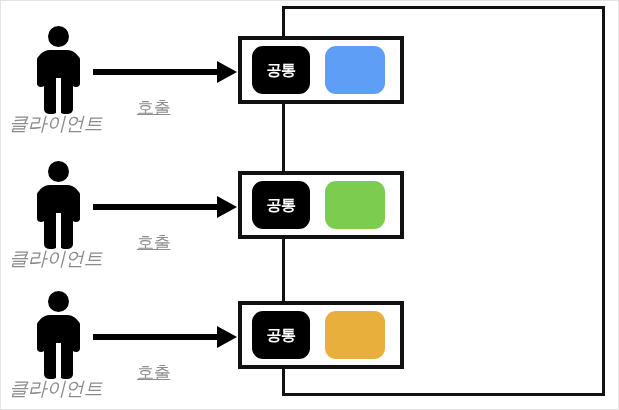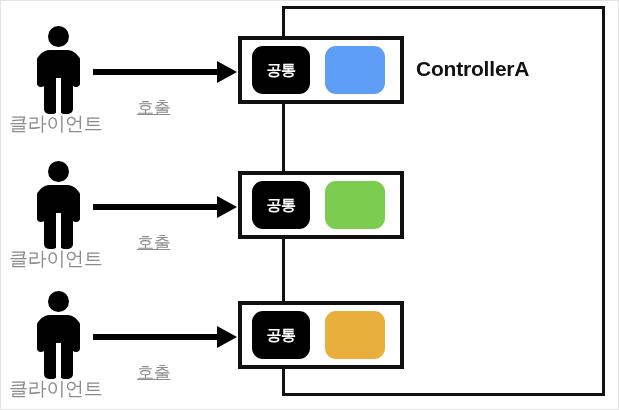--- a/index.html
+++ b/index.html
@@ -101,20 +101,21 @@
 
   
   .actor-label {
     position: absolute;
     left: 8px;
     top: 105px;
     font-size: 19px;
     color: #8c8c8c;
     letter-spacing: -0.3px;
     white-space: nowrap;
+    font-style: italic;
   }
 
   
   .arrow {
     position: absolute;
     left: 92px;
     top: 55px;
     width: 144px;
     height: 24px;
   }
@@ -215,21 +216,20 @@
     <div class="actor-label">클라이언트</div>
     <div class="arrow">
       <span class="shaft"></span>
       <span class="head"></span>
     </div>
     <div class="arrow-label">호출</div>
     <div class="controller">
       <div class="common-chip">공통</div>
       <div class="color-chip" style="background: rgb(95, 158, 247);"></div>
     </div>
-    <div class="controller-name">ControllerA</div>
   </div>
 
   <div class="row row-1">
     <div class="person">
       <span class="head"></span>
       <span class="body"></span>
       <span class="arm left"></span>
       <span class="arm right"></span>
       <span class="leg left"></span>
       <span class="leg right"></span>

